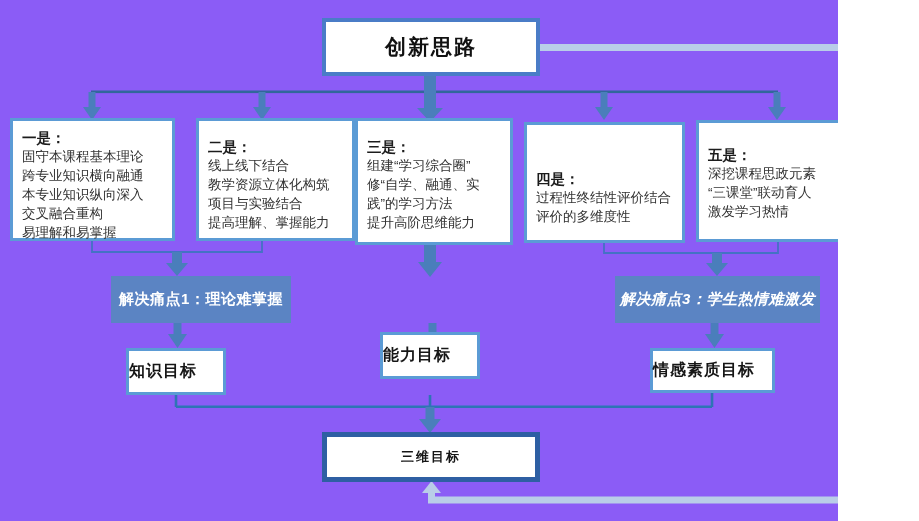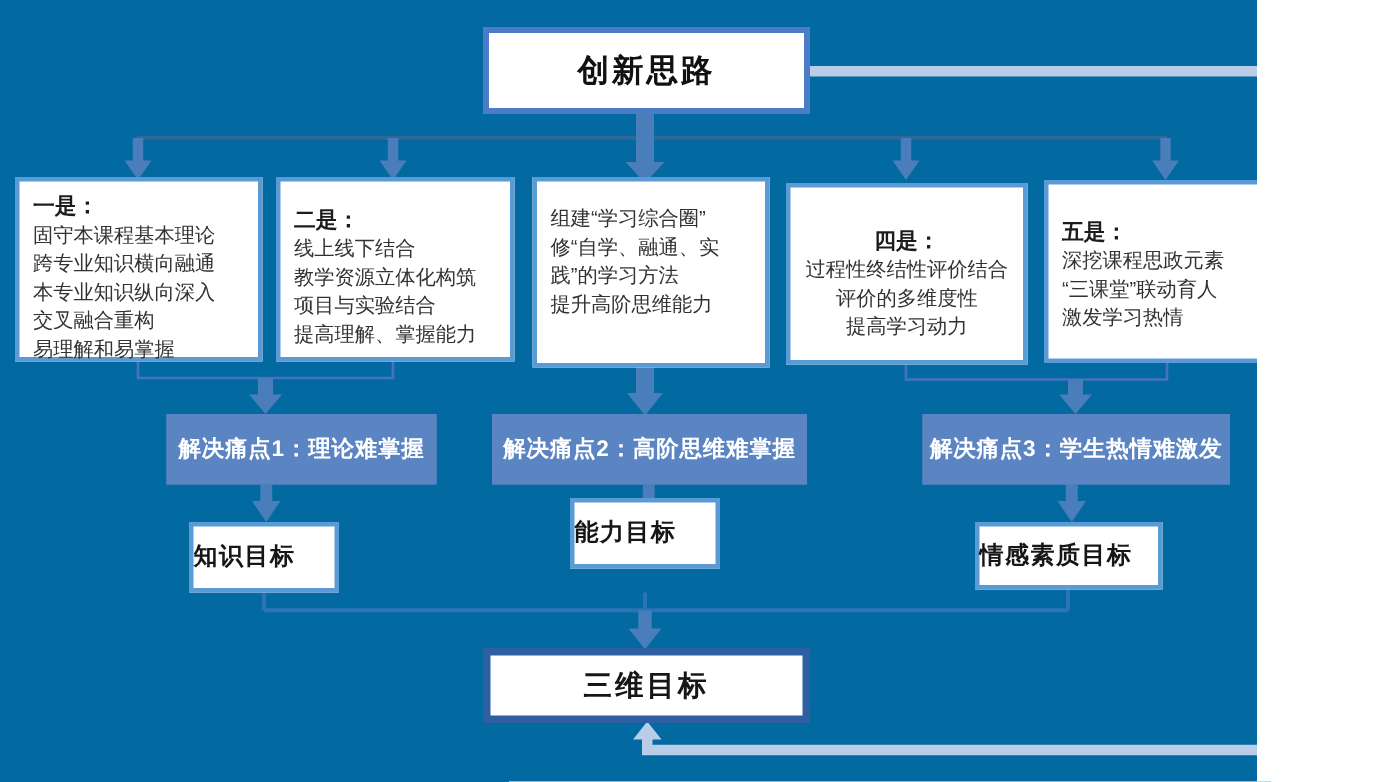--- a/index.html
+++ b/index.html
@@ -1,17 +1,17 @@
 <!DOCTYPE html>
 <html><head>
 <meta charset="utf-8">
 <style>
   html,body{margin:0;padding:0;background:#ffffff;}
   #canvas{
-    position:relative;width:838px;height:521px;background:#0369a1;
+    position:relative;width:838px;height:521px;background:#8b5cf6;
     font-family:"Liberation Sans","DejaVu Sans",sans-serif;overflow:hidden;
   }
   #wires{position:absolute;left:0;top:0;width:919px;height:521px;z-index:1;}
   .node{position:absolute;background:#ffffff;box-sizing:border-box;z-index:2;}
   .title-box{
     border:4px solid #4a7cc7;display:flex;align-items:center;justify-content:center;
     font-size:21px;font-weight:bold;color:#111;letter-spacing:2px;
   }
   .approach-box{
     border:3px solid #5b9bd5;padding:7px 9px;color:#323232;font-size:13.5px;line-height:1.4;
@@ -22,21 +22,21 @@
     background:#5b84c3;border:1px solid #5b84c3;display:flex;align-items:center;justify-content:center;
     color:#ffffff;font-weight:bold;font-size:15px;z-index:2;position:absolute;box-sizing:border-box;
     letter-spacing:0.5px;
   }
   .goal-box{
     border:3px solid #5b9bd5;display:flex;align-items:center;justify-content:flex-start;
     font-size:16px;font-weight:bold;color:#161616;letter-spacing:1px;
   }
   .final-box{
     border:5px solid #2e5fa3;display:flex;align-items:center;justify-content:center;
-    font-size:19px;font-weight:bold;color:#161616;letter-spacing:2px;
+    font-size:13px;font-weight:bold;color:#161616;letter-spacing:2px;
   }
 </style>
 </head>
 <body>
 
 <div id="canvas">
 
   <svg id="wires" viewBox="0 0 919 521" xmlns="http://www.w3.org/2000/svg">
 
     <path d="M540,47.5 H892.5 V500 H431.5 V491" fill="none" stroke="#b9cde8" stroke-width="7"></path>
@@ -85,55 +85,52 @@
 
   <div class="node approach-box" style="left:10px;top:118px;width:165px;height:123px;">
     <div class="approach-title">一是：</div>
     <div class="approach-line">固守本课程基本理论</div>
     <div class="approach-line">跨专业知识横向融通</div>
     <div class="approach-line">本专业知识纵向深入</div>
     <div class="approach-line">交叉融合重构</div>
     <div class="approach-line">易理解和易掌握</div>
   </div>
 
-  <div class="node approach-box" style="left:184px;top:118px;width:159px;height:123px;padding-top:16px;">
+  <div class="node approach-box" style="left:196px;top:118px;width:159px;height:123px;padding-top:16px;">
     <div class="approach-title">二是：</div>
     <div class="approach-line">线上线下结合</div>
     <div class="approach-line">教学资源立体化构筑</div>
     <div class="approach-line">项目与实验结合</div>
     <div class="approach-line">提高理解、掌握能力</div>
   </div>
 
   <div class="node approach-box" style="left:355px;top:118px;width:158px;height:127px;padding-top:16px;">
+    <div class="approach-title">三是：</div>
     <div class="approach-line">组建“学习综合圈”</div>
     <div class="approach-line">修“自学、融通、实践”的学习方法</div>
     <div class="approach-line">提升高阶思维能力</div>
   </div>
 
-  <div class="node approach-box" style="left:524px;top:122px;width:161px;height:121px;padding-top:26px;text-align:center;">
+  <div class="node approach-box" style="left:524px;top:122px;width:161px;height:121px;padding-top:44px;">
     <div class="approach-title">四是：</div>
     <div class="approach-line">过程性终结性评价结合</div>
     <div class="approach-line">评价的多维度性</div>
-    <div class="approach-line">提高学习动力</div>
   </div>
 
   <div class="node approach-box" style="left:696px;top:120px;width:166px;height:122px;padding-top:22px;">
     <div class="approach-title">五是：</div>
     <div class="approach-line">深挖课程思政元素</div>
     <div class="approach-line">“三课堂”联动育人</div>
     <div class="approach-line">激发学习热情</div>
   </div>
 
   <div class="pain-box" style="left:88px;top:276px;width:180px;height:47px;margin-left:23px;">
     <span>解决痛点1：理论难掌握</span>
   </div>
-  <div class="pain-box" style="left:328px;top:276px;width:210px;height:47px;">
-    <span>解决痛点2：高阶思维难掌握</span>
-  </div>
-  <div class="pain-box" style="left:615px;top:276px;width:205px;height:47px;">
+  <div class="pain-box" style="left:615px;top:276px;width:205px;height:47px;font-style:italic;">
     <span>解决痛点3：学生热情难激发</span>
   </div>
 
   <div class="node goal-box" style="left:126px;top:348px;width:100px;height:47px;">
     <span>知识目标</span>
   </div>
   <div class="node goal-box" style="left:380px;top:332px;width:100px;height:47px;">
     <span>能力目标</span>
   </div>
   <div class="node goal-box" style="left:650px;top:348px;width:125px;height:45px;">

